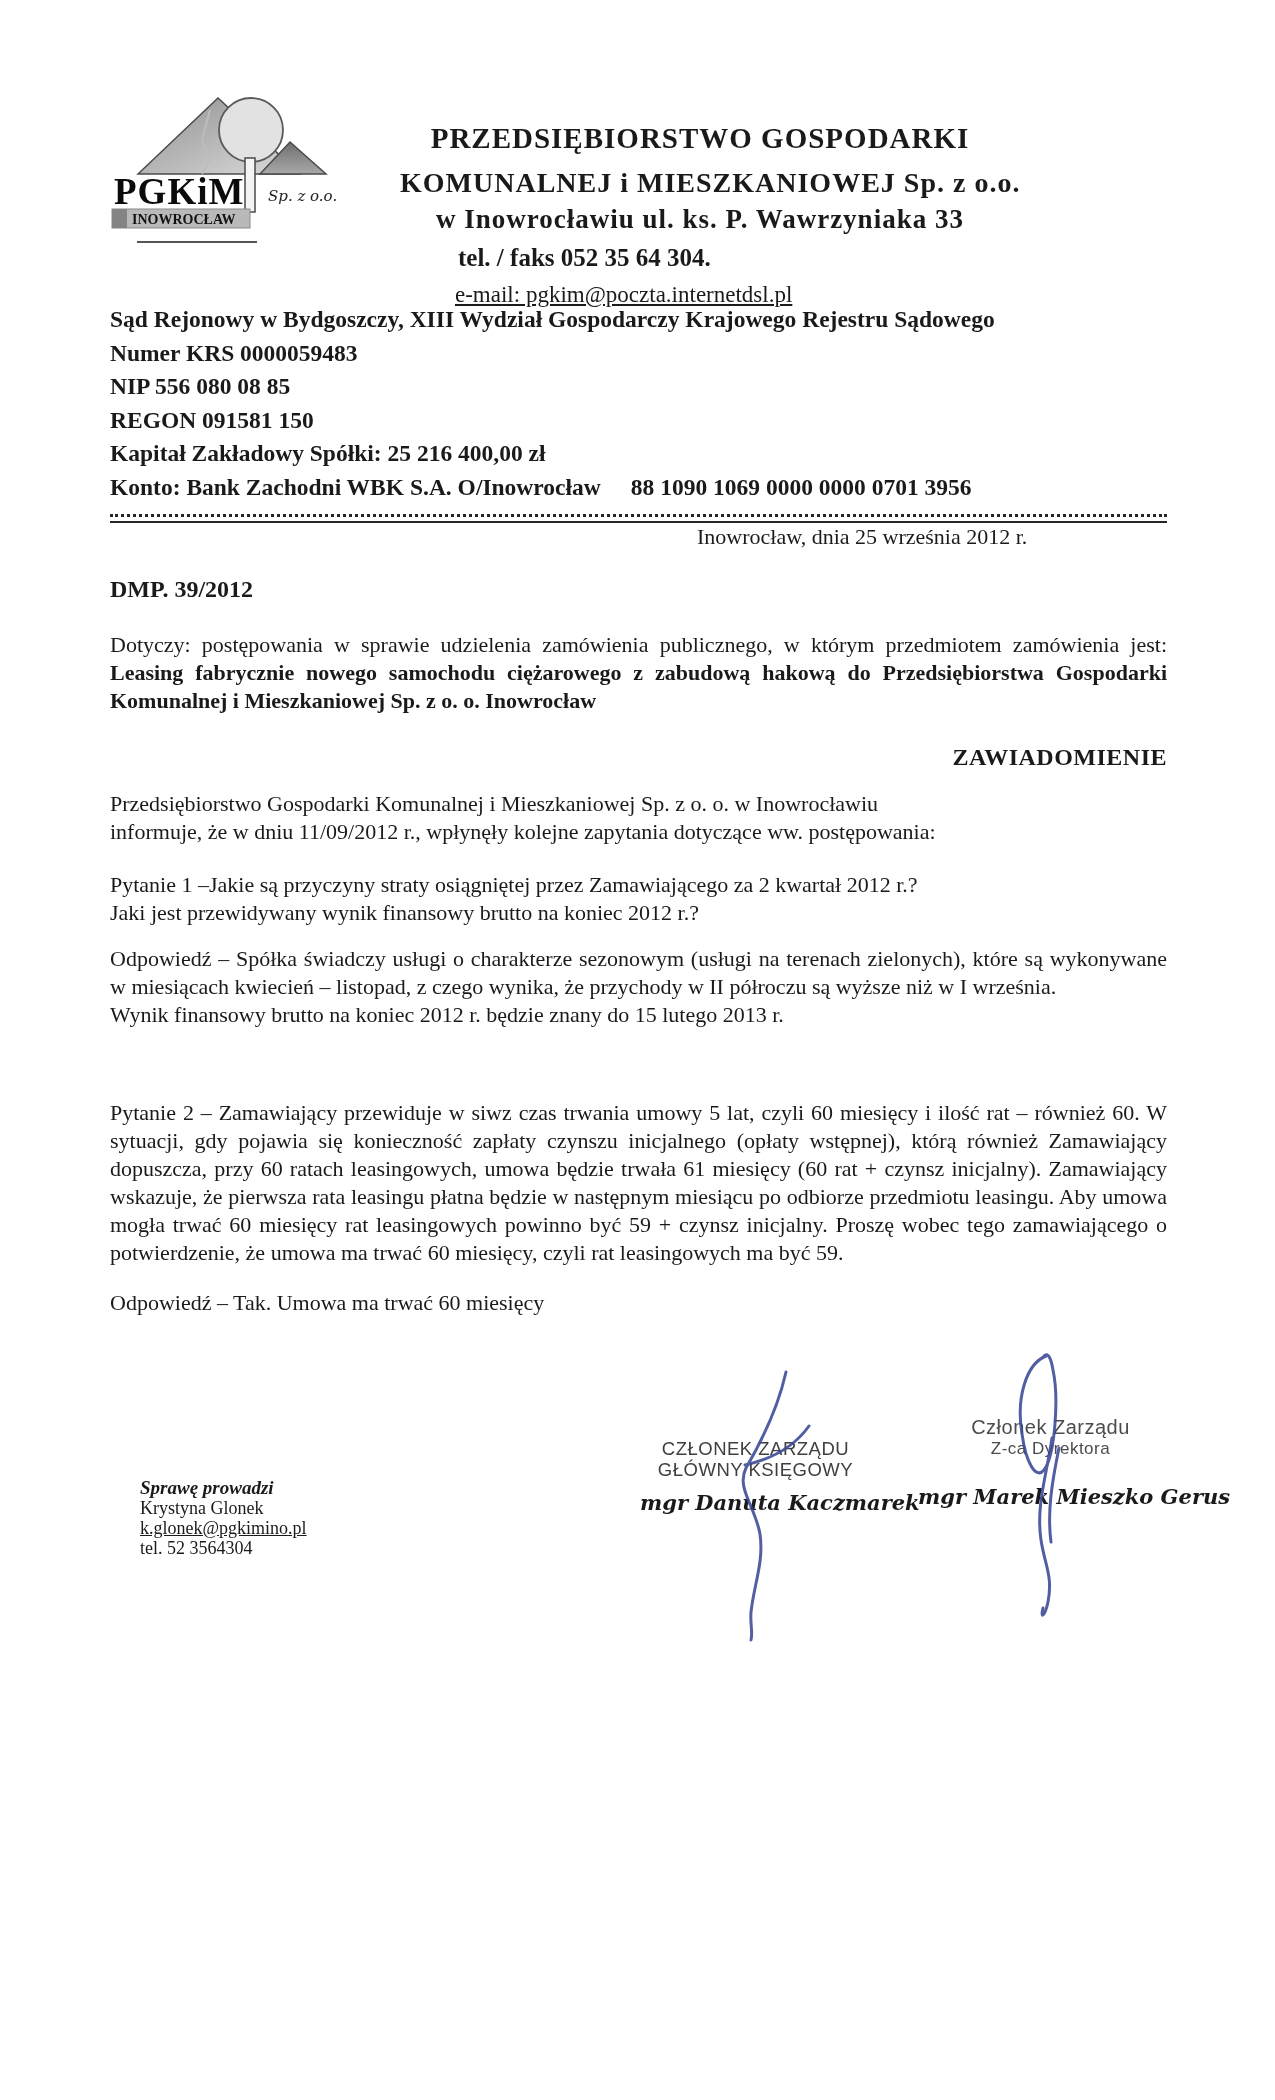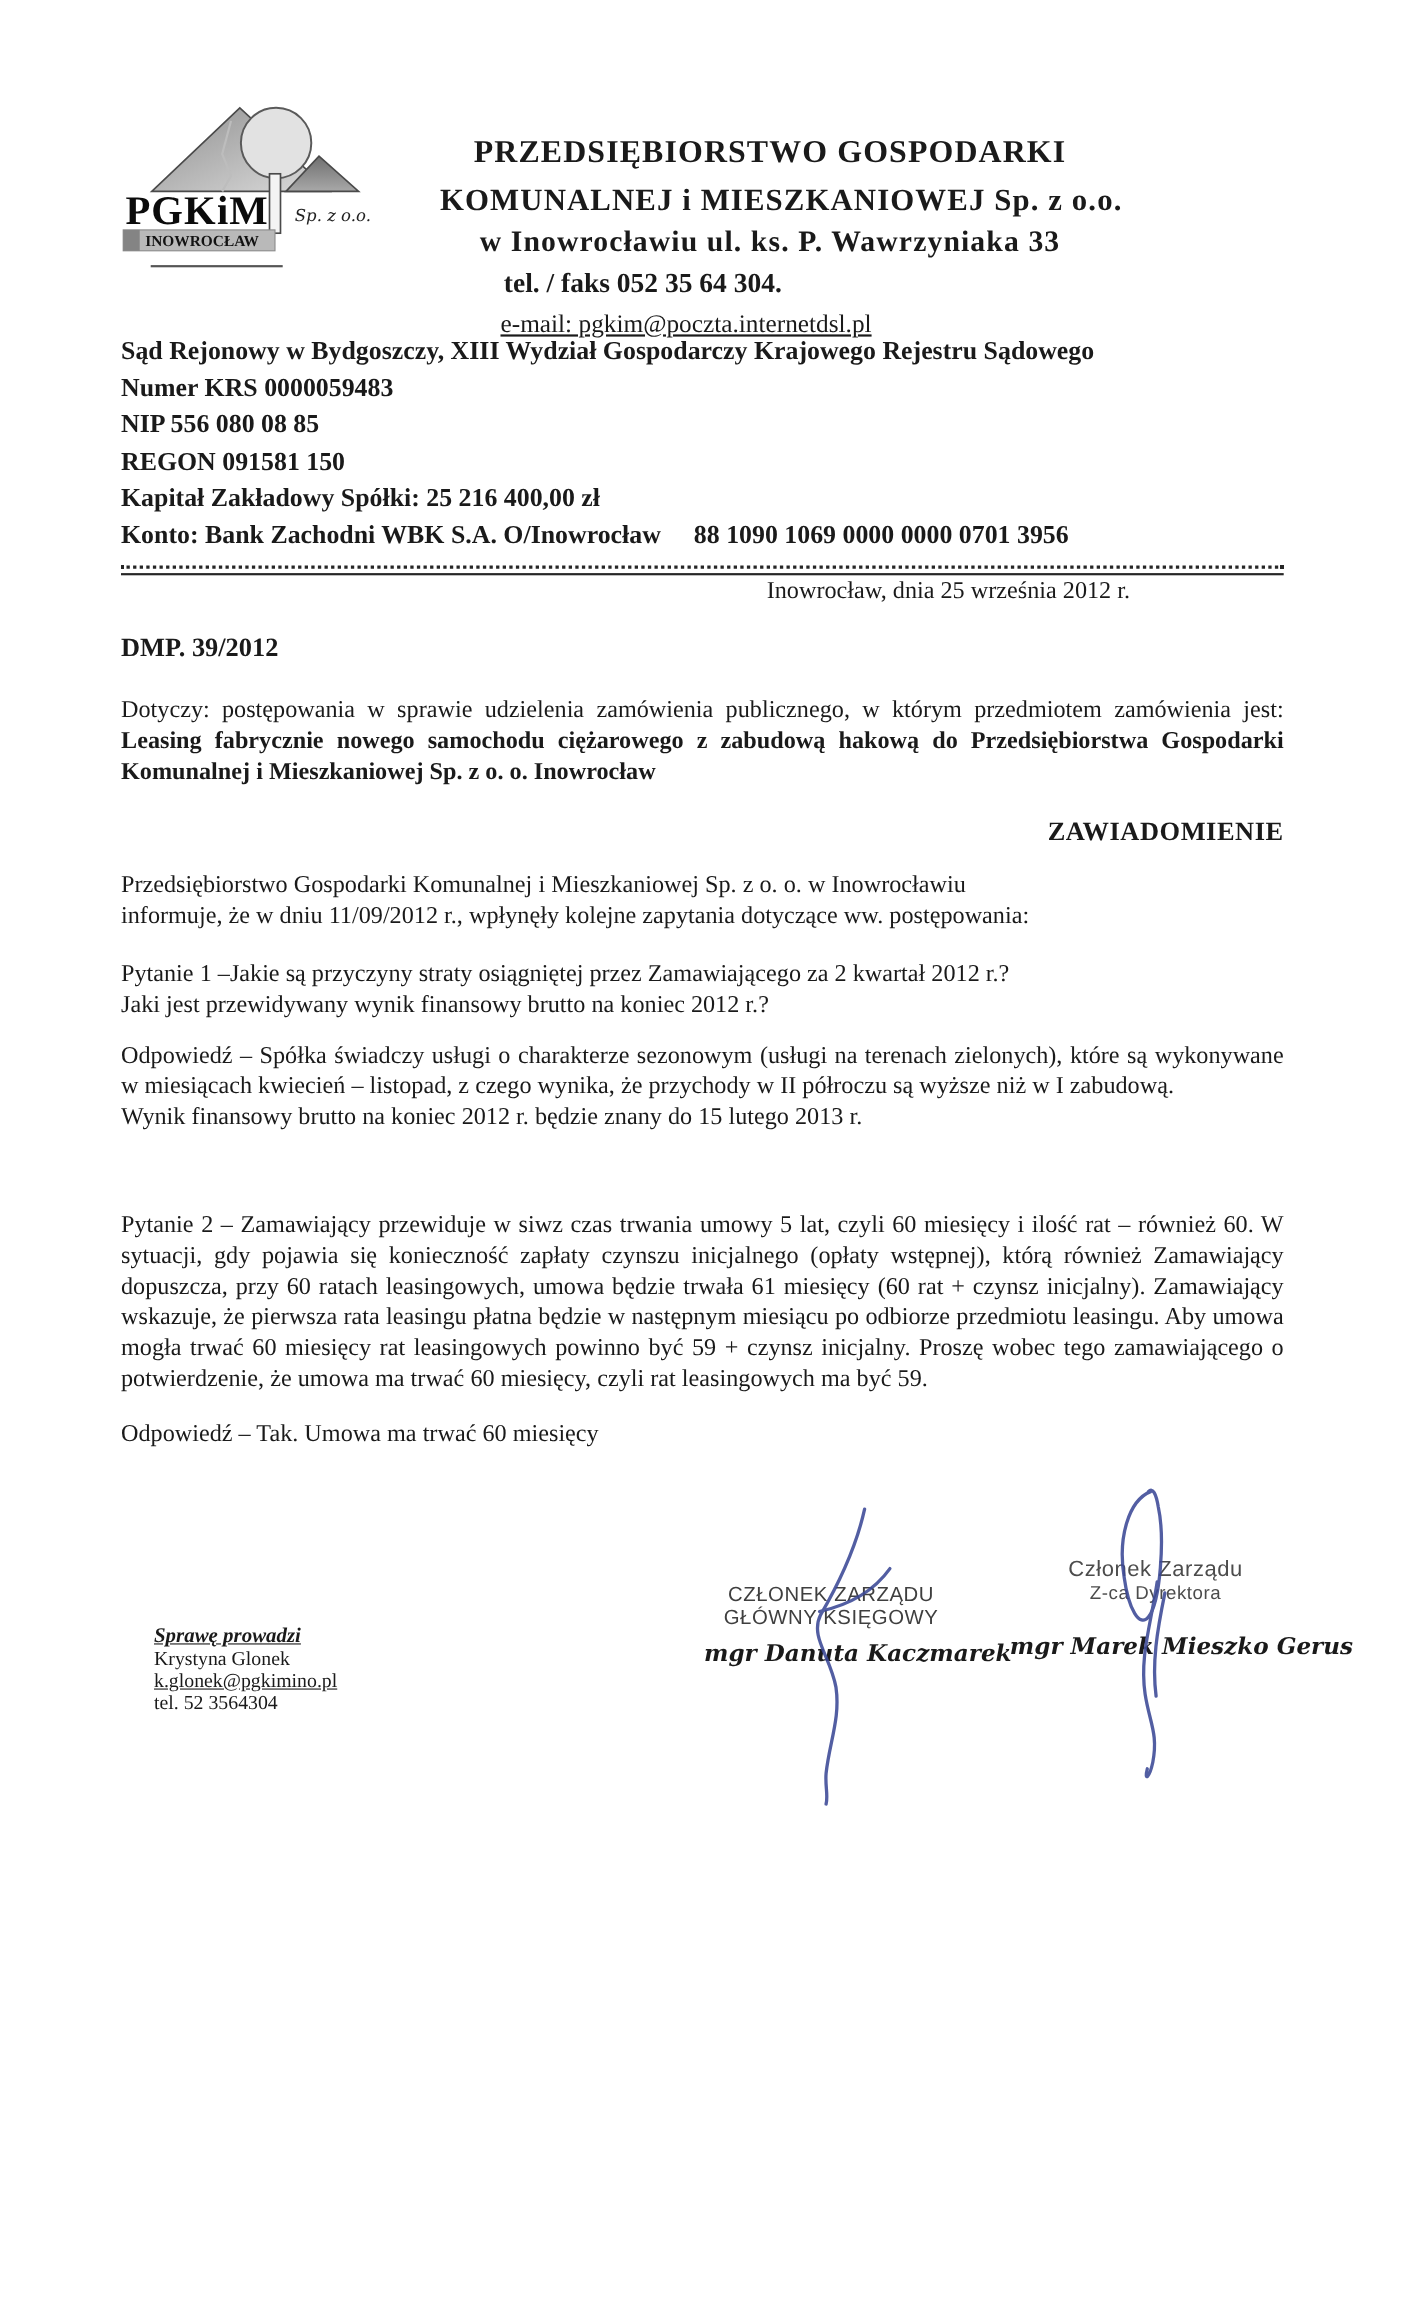--- a/index.html
+++ b/index.html
@@ -27,21 +27,21 @@
   .just{text-align:justify;}
   .subject{top:631px;}
   .title{top:743px;text-align:right;font-weight:bold;font-size:24px;letter-spacing:0.5px;}
   .intro{top:790px;}
   .q1{top:871px;}
   .a1{top:945px;}
   .q2{top:1081px;margin-top:18px;}
   .a2{top:1289px;}
   
   .sig-left{left:140px;top:1478px;font-size:18px;line-height:20px;}
-  .sig-left .hd{font-weight:bold;font-style:italic;text-decoration:underline;font-size:19px;}
+  .sig-left .hd{font-weight:bold;font-style:italic;font-size:19px;}
   .sig-left .mail{text-decoration:underline;}
   .stamp{font-family:"Liberation Sans", sans-serif;color:#4c4c4c;text-align:center;letter-spacing:0.5px;}
   .stamp-c{left:648px;top:1438px;width:215px;font-size:18.5px;line-height:21px;color:#3f3f3f;}
   .stamp-r{left:948px;top:1416px;width:205px;font-size:20px;line-height:22px;}
   .stamp-r .sub{font-size:17px;}
   .sig-name{font-style:italic;font-weight:bold;font-family:"DejaVu Serif", serif;font-size:21px;text-align:center;white-space:nowrap;}
   .name-c{left:640px;top:1490px;width:250px;}
   .name-r{left:918px;top:1484px;width:265px;}
   .ink{position:absolute;left:0;top:0;width:1275px;height:2100px;pointer-events:none;}
   .logo-underline{left:137px;top:241px;width:120px;height:0;border-top:2.5px solid #555;}
@@ -105,21 +105,21 @@
     <div>Przedsiębiorstwo Gospodarki Komunalnej i Mieszkaniowej Sp. z o. o. w Inowrocławiu</div>
     <div>informuje, że w dniu 11/09/2012 r., wpłynęły kolejne zapytania dotyczące ww. postępowania:</div>
   </div>
 
   <div class="abs para q1">
     <div>Pytanie 1 –Jakie są przyczyny straty osiągniętej przez Zamawiającego za 2 kwartał 2012 r.?</div>
     <div>Jaki jest przewidywany wynik finansowy brutto na koniec 2012 r.?</div>
   </div>
 
   <div class="abs para a1">
-    <div class="just">Odpowiedź – Spółka świadczy usługi o charakterze sezonowym (usługi na terenach zielonych), które są wykonywane w miesiącach kwiecień – listopad, z czego wynika, że przychody w II półroczu są wyższe niż w I zabudową.</div>
+    <div class="just">Odpowiedź – Spółka świadczy usługi o charakterze sezonowym (usługi na terenach zielonych), które są wykonywane w miesiącach kwiecień – listopad, z czego wynika, że przychody w II półroczu są wyższe niż w I września.</div>
     <div>Wynik finansowy brutto na koniec 2012 r. będzie znany do 15 lutego 2013 r.</div>
   </div>
 
   <div class="abs para just q2">Pytanie 2 – Zamawiający przewiduje w siwz czas trwania umowy 5 lat, czyli 60 miesięcy i ilość rat – również 60. W sytuacji, gdy pojawia się konieczność zapłaty czynszu inicjalnego (opłaty wstępnej), którą również Zamawiający dopuszcza, przy 60 ratach leasingowych, umowa będzie trwała 61 miesięcy (60 rat + czynsz inicjalny). Zamawiający wskazuje, że pierwsza rata leasingu płatna będzie w następnym miesiącu po odbiorze przedmiotu leasingu. Aby umowa mogła trwać 60 miesięcy rat leasingowych powinno być 59 + czynsz inicjalny. Proszę wobec tego zamawiającego o potwierdzenie, że umowa ma trwać 60 miesięcy, czyli rat leasingowych ma być 59.</div>
 
   <div class="abs para a2">Odpowiedź – Tak. Umowa ma trwać 60 miesięcy</div>
 
   <div class="abs sig-left">
     <div class="hd">Sprawę prowadzi</div>
     <div>Krystyna Glonek</div>

